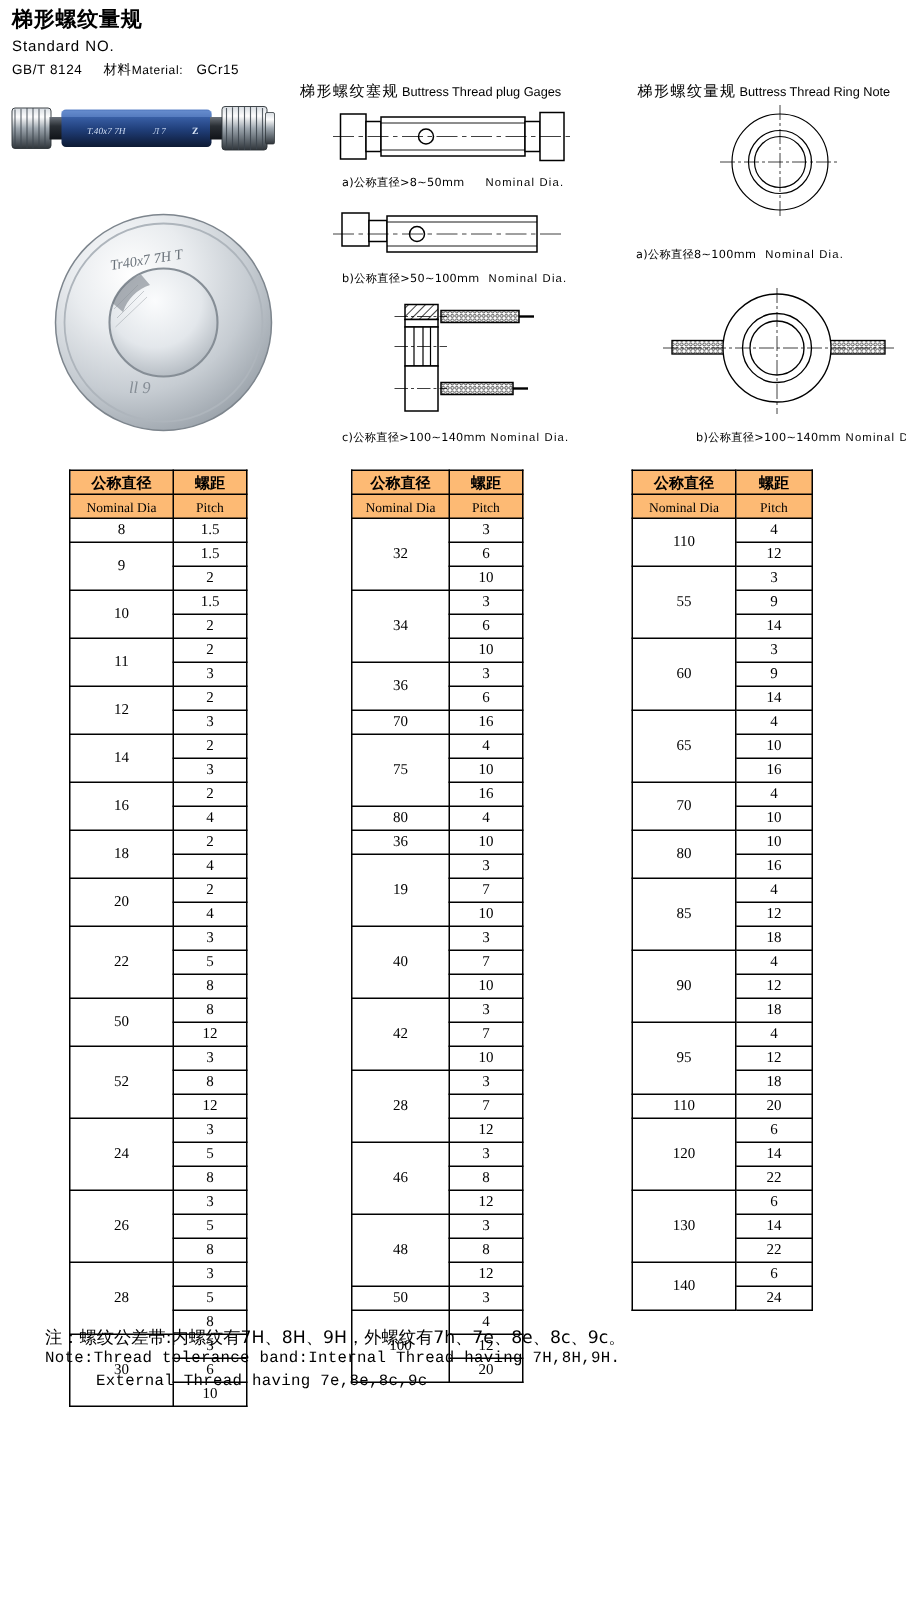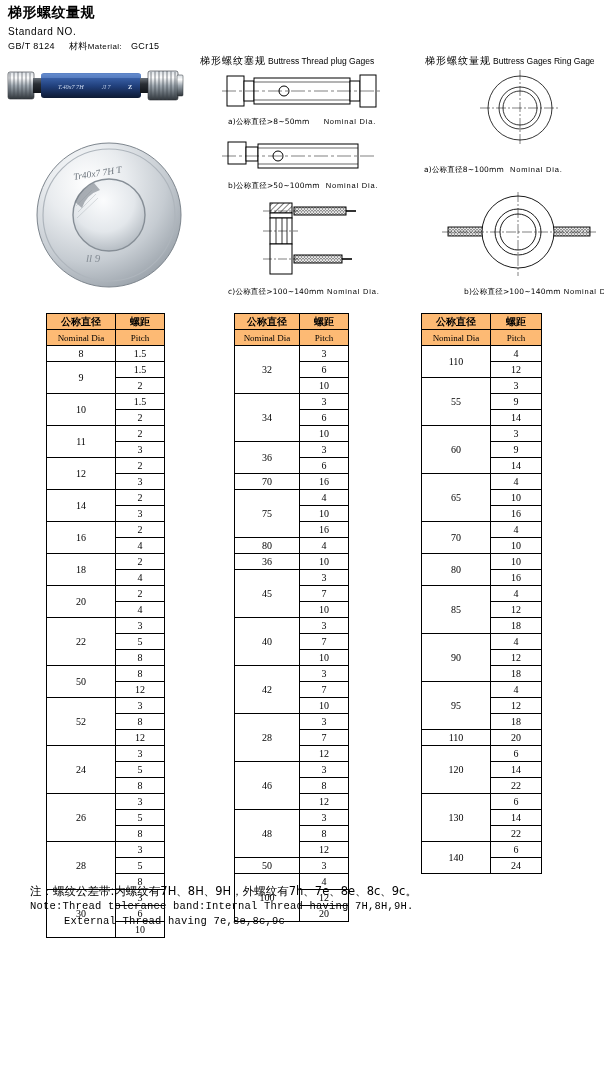--- a/index.html
+++ b/index.html
@@ -139,21 +139,21 @@
       <path d="M42 66 L58 50 M44 72 L62 54 M43 78 L64 58"></path>
     </g>
     <text x="40" y="40" font-family="Liberation Serif, serif" font-size="9.5" fill="#6b737b" font-style="italic" transform="rotate(-9 40 40)">Tr40x7 7H T</text>
     <text x="52" y="122" font-family="Liberation Serif, serif" font-size="11" fill="#858d95" font-style="italic">ll 9</text>
   </svg>
 
   <div class="dwg-title" style="left:200px;top:54px;">
     <span class="cn">梯形螺纹塞规</span><span class="en">Buttress Thread plug Gages</span>
   </div>
   <div class="dwg-title" style="left:425px;top:54px;">
-    <span class="cn">梯形螺纹量规</span><span class="en">Buttress Gages Ring Gage</span>
+    <span class="cn">梯形螺纹量规</span><span class="en">Buttress Thread Ring Note</span>
   </div>
 
   <svg style="position:absolute;left:222px;top:70px;" width="160" height="42" viewBox="0 0 160 42">
     <g fill="#fff" stroke="#000" stroke-width="1">
       <rect x="5" y="6" width="17" height="30"></rect>
       <rect x="22" y="11" width="10" height="20"></rect>
       <rect x="32" y="8" width="96" height="26"></rect>
       <rect x="128" y="11" width="10" height="20"></rect>
       <rect x="138" y="5" width="16" height="32"></rect>
     </g>
@@ -441,21 +441,21 @@
         </tr>
         <tr>
           <td rowspan="1">80</td>
           <td>4</td>
         </tr>
         <tr>
           <td rowspan="1">36</td>
           <td>10</td>
         </tr>
         <tr>
-          <td rowspan="3">45</td>
+          <td rowspan="3">19</td>
           <td>3</td>
         </tr>
         <tr>
           <td>7</td>
         </tr>
         <tr>
           <td>10</td>
         </tr>
         <tr>
           <td rowspan="3">40</td>

